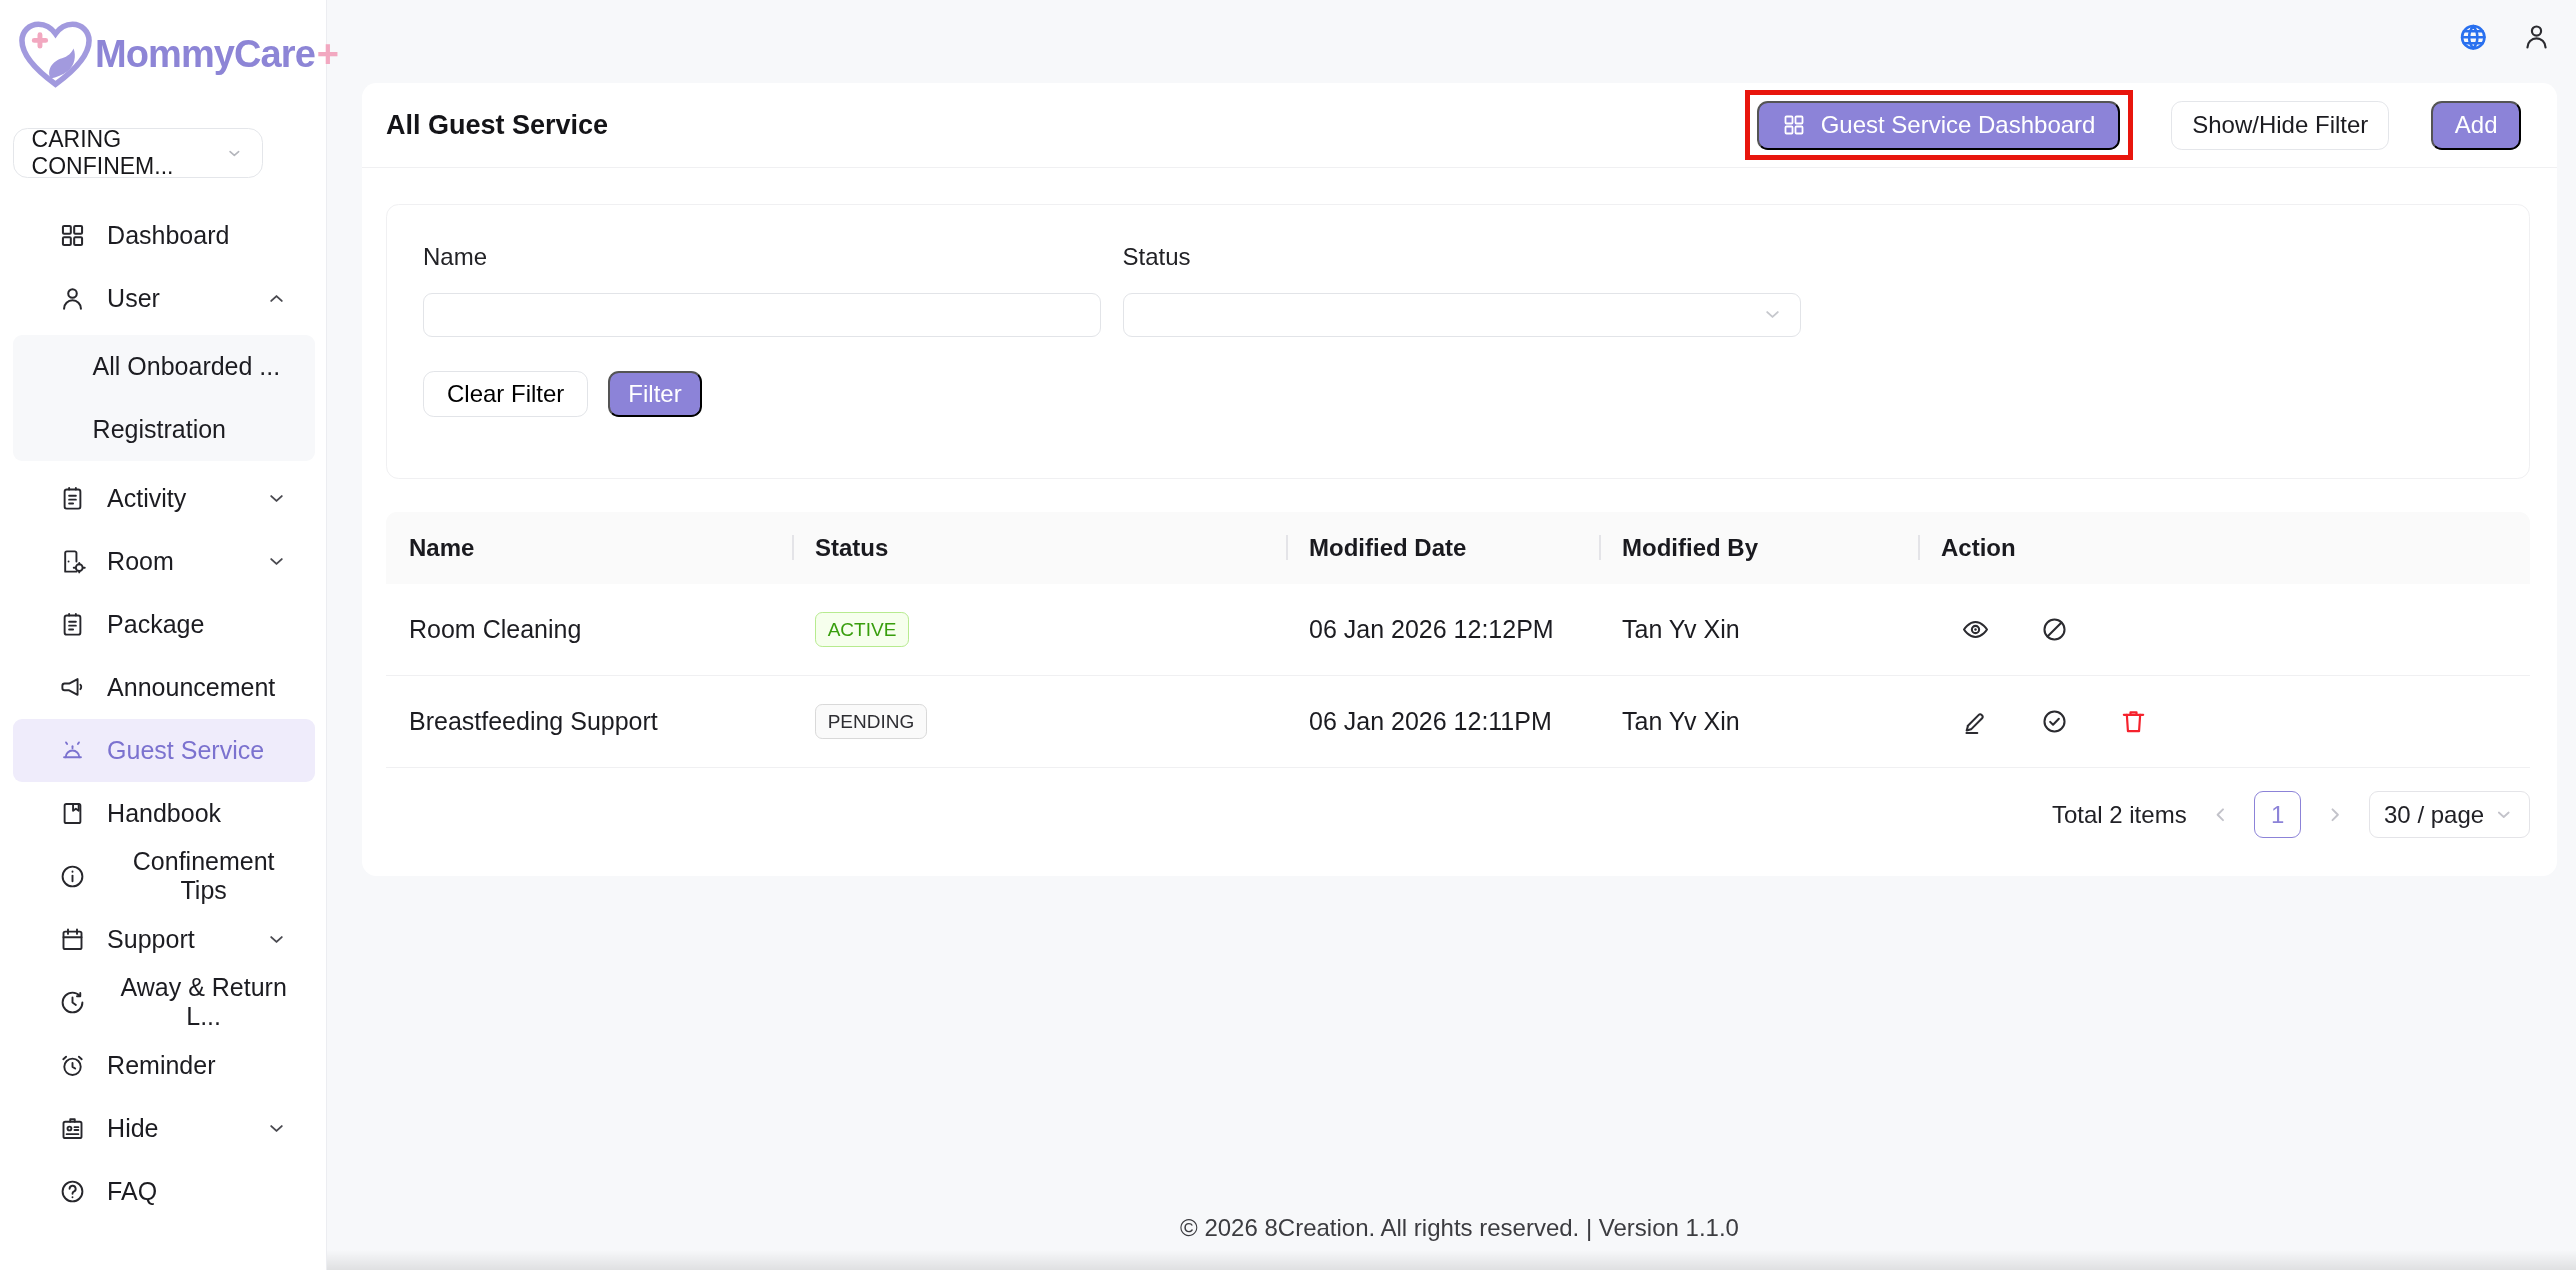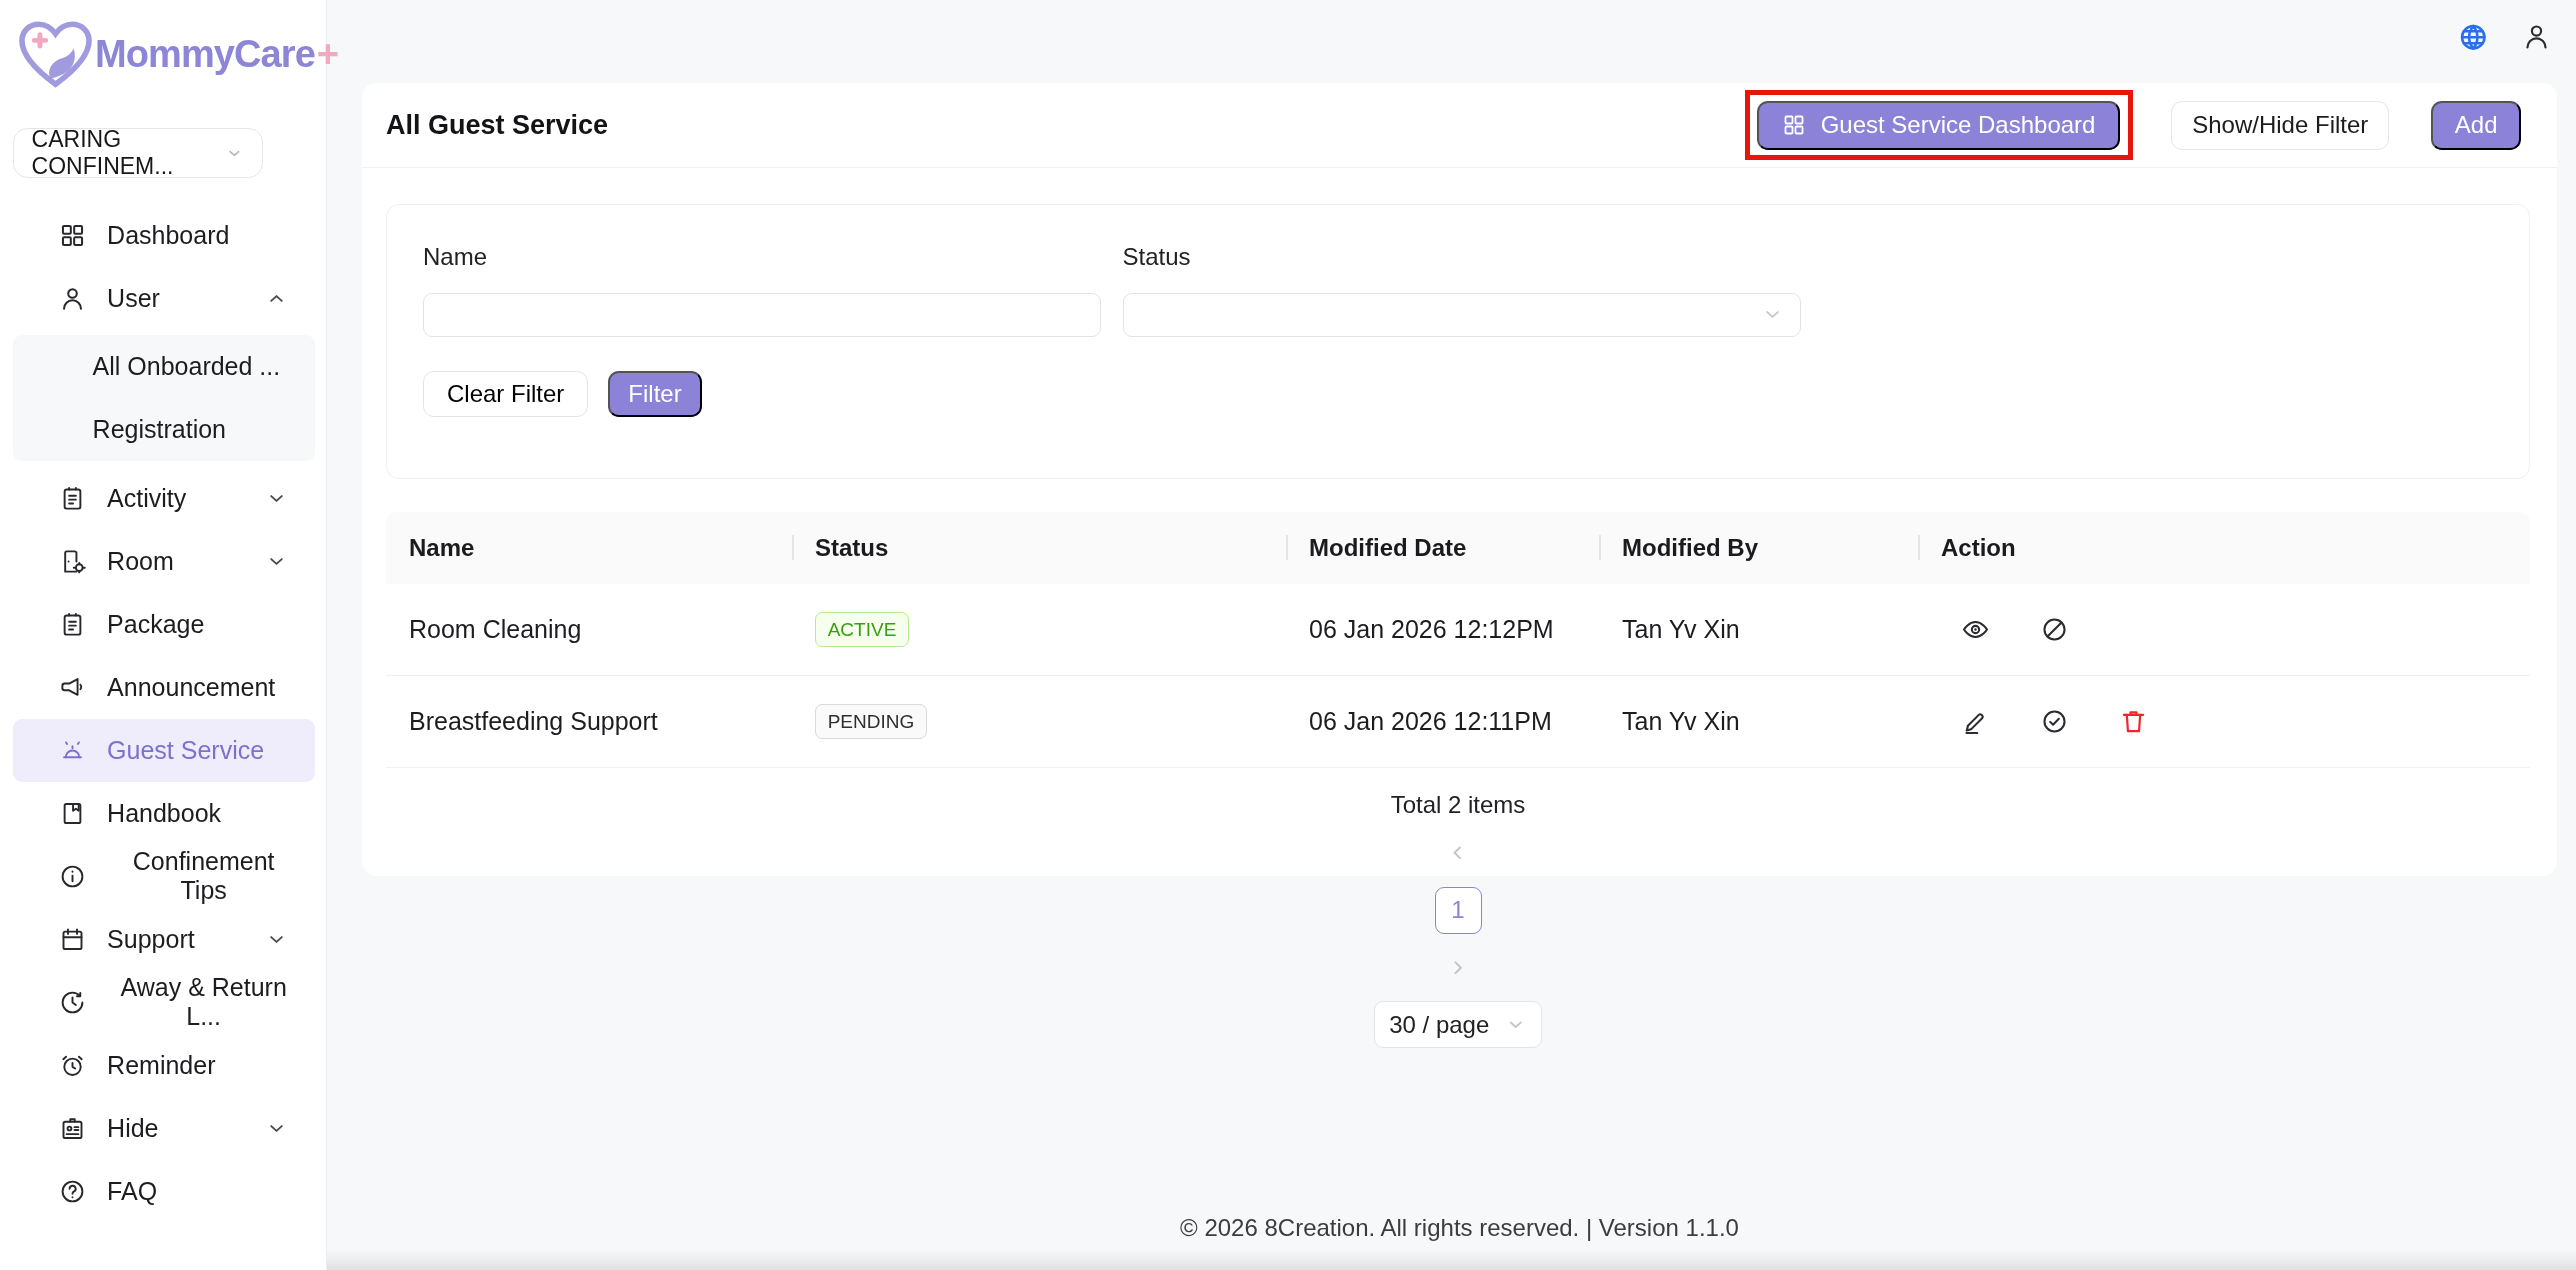--- a/index.html
+++ b/index.html
@@ -98,29 +98,29 @@
   }
   .td { padding-left:23px; }
   .badge { display:inline-block; font-size:19px; padding:7.2px 11.7px; border-radius:7.2px; line-height:1; }
   .badge-active { color:#389e0d; background:#f6ffed; border:1.3px solid #b7eb8f; }
   .badge-pending { color:#2e2e33; background:#fafafa; border:1.3px solid #d9d9d9; }
   .actions { display:flex; align-items:center; gap:50px; padding-left:43px; }
   .action-ic { width:29px; height:29px; color:#2b2b30; cursor:pointer; }
   .action-ic.red { color:#f5222d; }
 
   
-  .pagination { display:flex; justify-content:flex-end; align-items:center; gap:23px; margin-top:23px; font-size:24px; color:#212126;flex-direction:column; }
+  .pagination { display:flex; justify-content:flex-end; align-items:center; gap:23px; margin-top:23px; font-size:24px; color:#212126; }
   .pg-arrow { width:21.5px; height:21.5px; color:#c3c3ca; cursor:pointer; }
   .pg-page {
     width:47px; height:47px; border:1.8px solid #8c83d8; border-radius:9px; color:#8c83d8;
     display:flex; align-items:center; justify-content:center; cursor:pointer; background:#fff;
   }
   .pg-size {
     height:47px; border:1.8px solid #e4e4e8; border-radius:9px; background:#fff;
-    display:flex; align-items:center; gap:16px; padding:0 14.4px; cursor:pointer;
+    display:flex; align-items:center; gap:9px; padding:0 14.4px; cursor:pointer;
   }
   .pg-size .chev { width:21.5px; height:21.5px; color:#c3c3ca; }
 
   .footer { position:absolute; left:362px; width:2195px; top:1214px; text-align:center; font-size:24px; color:#3c3c40; }
   .bottom-shade { position:absolute; left:0; bottom:0; width:100%; height:21.5px;
     background:linear-gradient(to bottom, rgba(0,0,0,0), rgba(0,0,0,0.10)); pointer-events:none; }
 </style>
 </head>
 <body>
 

